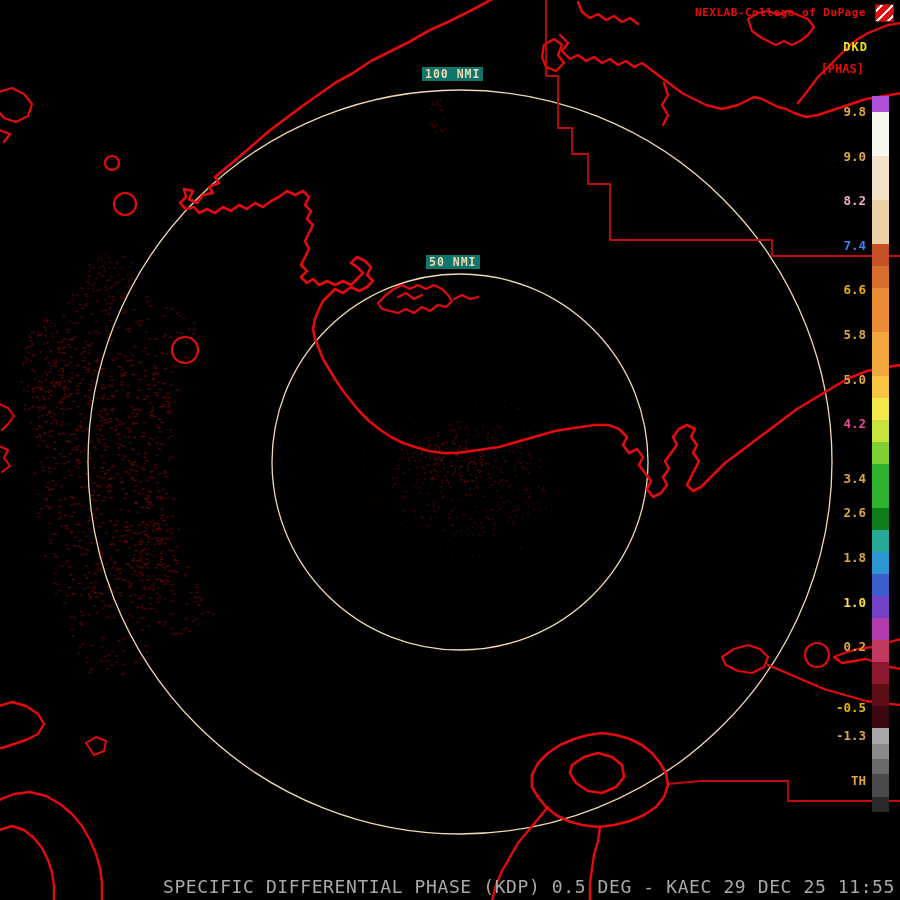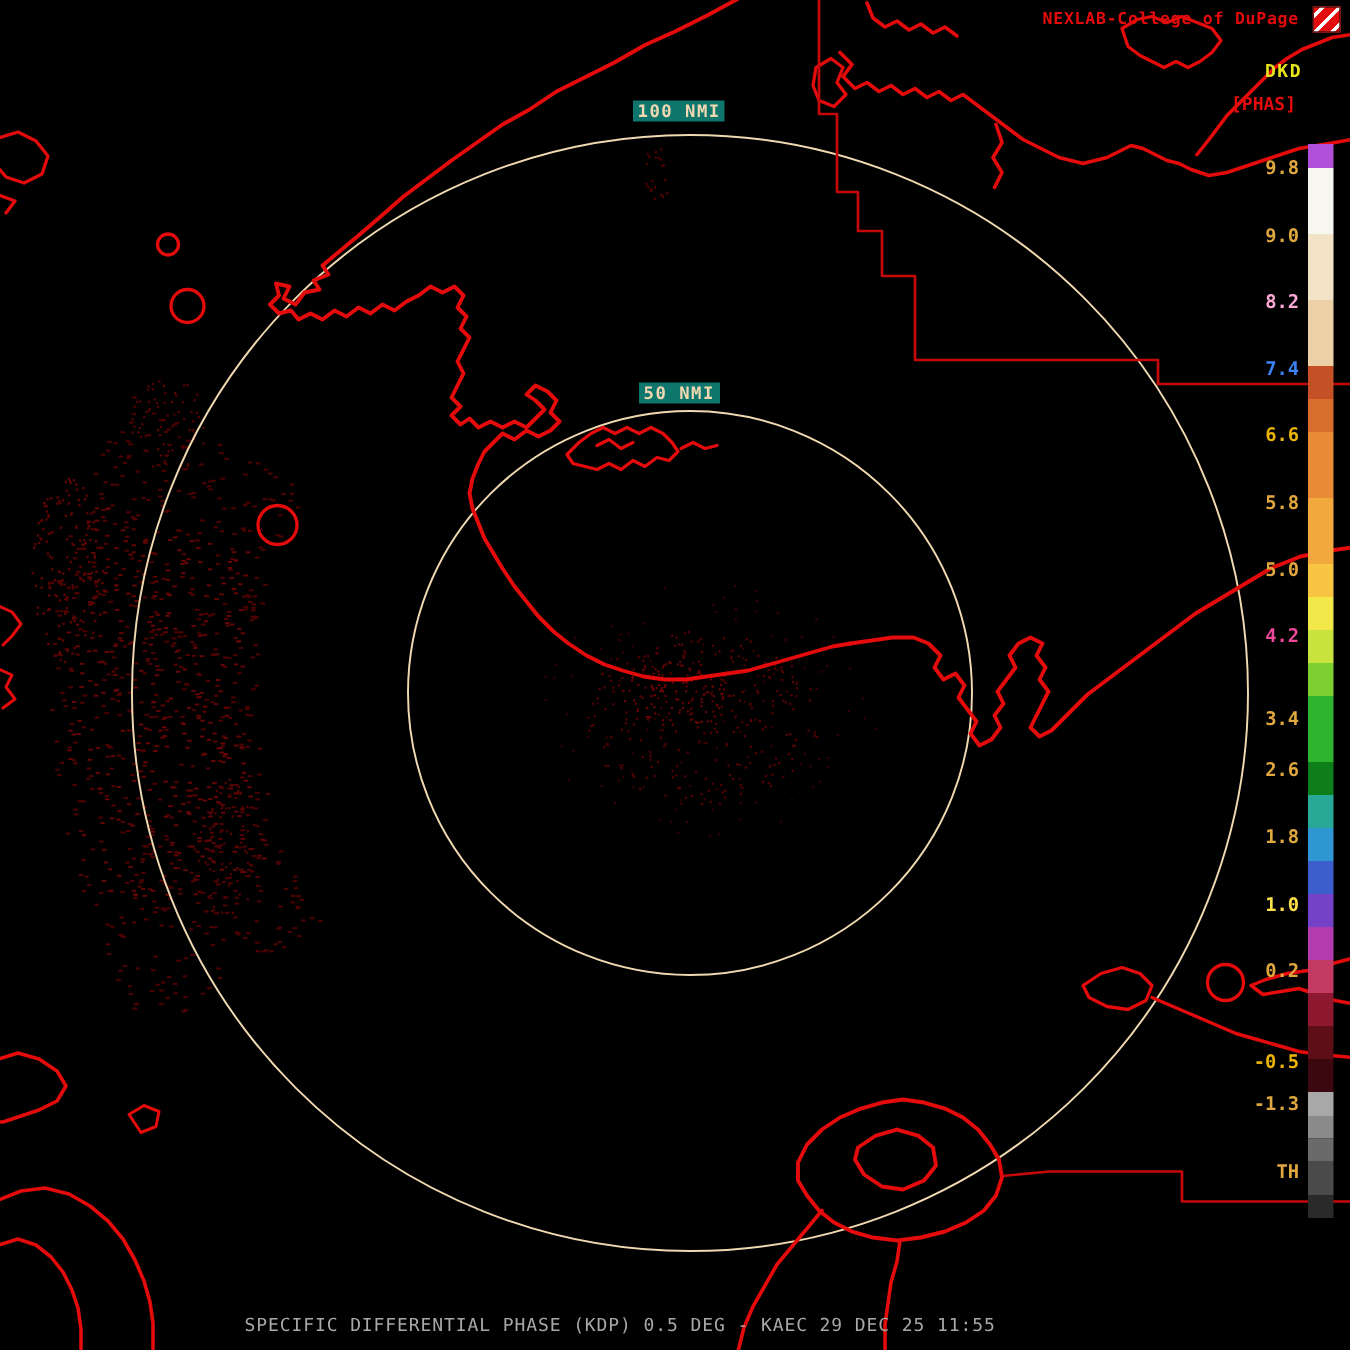--- a/index.html
+++ b/index.html
@@ -10,21 +10,21 @@
   .logo{position:absolute;top:4px;right:6px;width:17px;height:16px;border:1px solid #7a1616;
         background:repeating-linear-gradient(135deg,#e30b0b 0 3px,#ffffff 3px 5px,#e30b0b 5px 8px);}
   .prod-code{position:absolute;top:40px;right:32px;color:#e8e41c;font-size:12px;font-weight:bold;letter-spacing:1px;}
   .prod-units{position:absolute;top:62px;right:36px;color:#e30b0b;font-size:12px;font-weight:bold;}
   .colorbar{position:absolute;top:96px;left:872px;width:17px;}
   #colorbar-ticks{position:absolute;inset:0;pointer-events:none;}
   .cbtick{position:absolute;left:798px;width:68px;text-align:right;font-size:12.5px;font-weight:bold;line-height:16px;}
   .ring-label{position:absolute;color:#f0d8b0;font-size:11.5px;font-weight:bold;background:#0f766e;padding:0 3px;letter-spacing:1px;}
   .ring-label.outer{top:67px;left:422px;}
   .ring-label.inner{top:255px;left:426px;}
-  .status{position:absolute;top:876px;left:163px;color:#a8a8a8;font-size:12px;letter-spacing:.6px;white-space:pre;}
+  .status{position:absolute;top:876px;left:163px;color:#a8a8a8;font-size:18px;letter-spacing:.6px;white-space:pre;}
 </style>
 </head>
 <body>
 
 <div class="stage">
   <svg id="radar-svg" width="900" height="900" viewBox="0 0 900 900">
       <g fill="#4c0202">
         <rect x="100.0" y="424.6" width="3" height="1.4"></rect>
         <rect x="60.5" y="565.6" width="3" height="1.4"></rect>
         <rect x="61.1" y="374.4" width="3" height="1.4"></rect>

